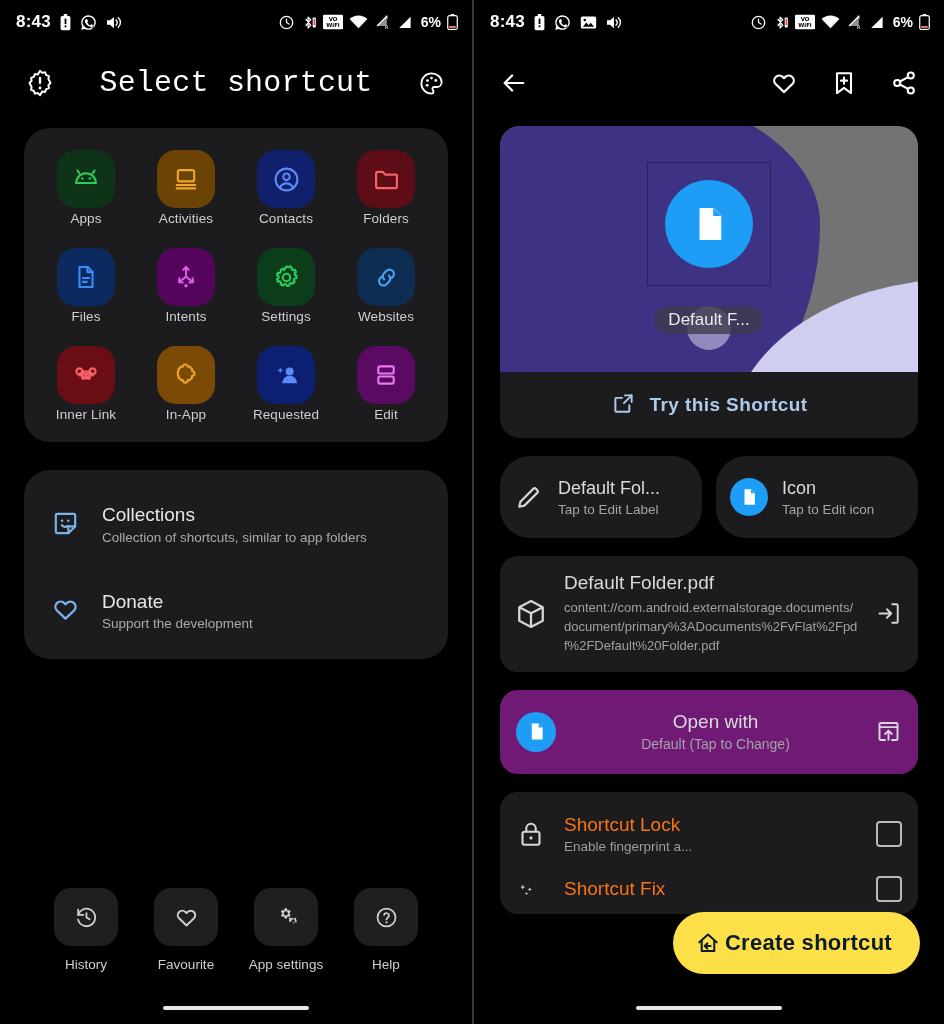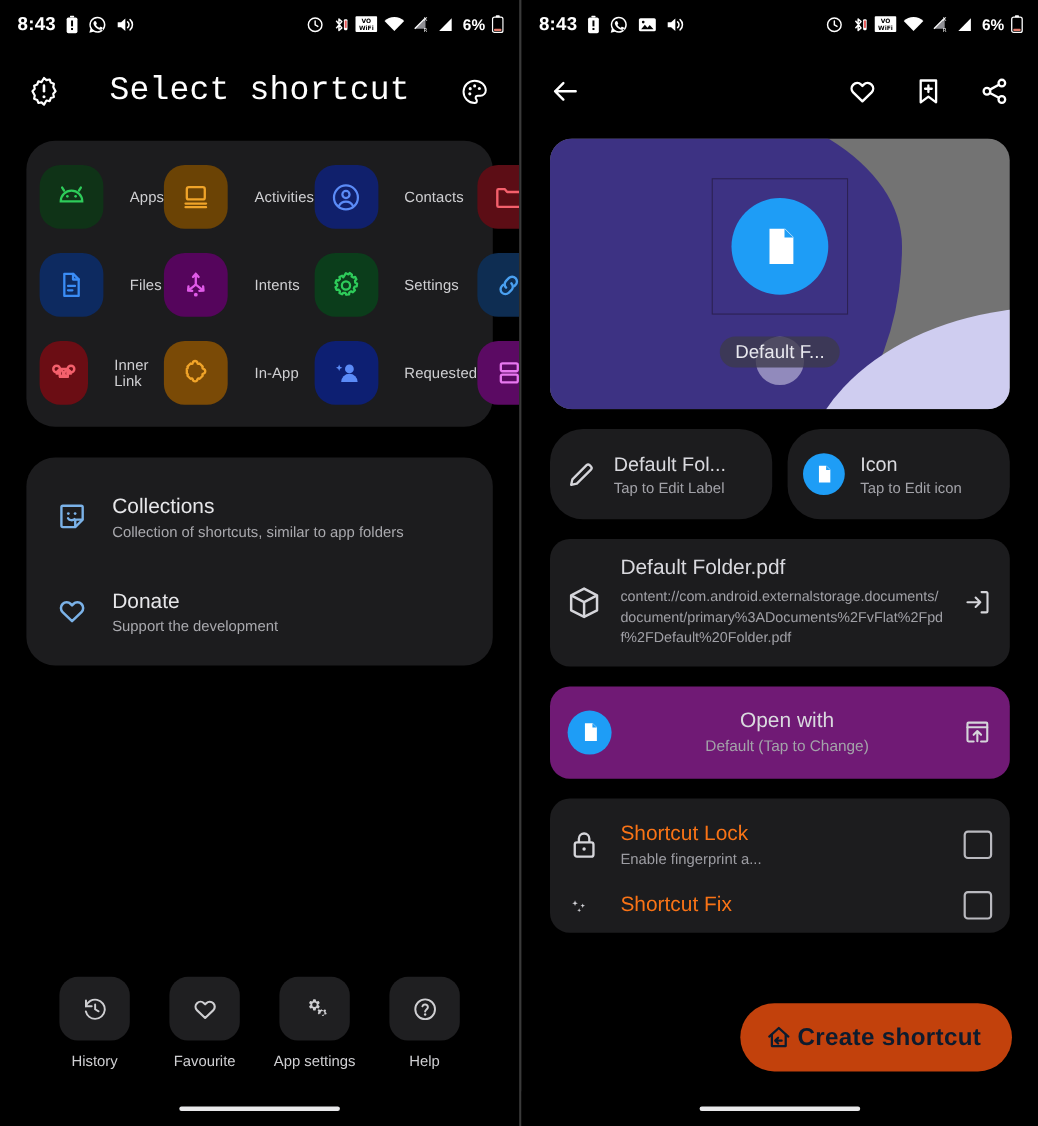--- a/index.html
+++ b/index.html
@@ -26,21 +26,21 @@
   .icon-btn { width:44px; height:44px; display:flex; align-items:center; justify-content:center;
               border-radius:50%; flex:0 0 auto; }
   .appbar.right-bar { justify-content:flex-start; gap:0; }
   .appbar.right-bar .spacer { flex:1; }
   .appbar.right-bar .icon-btn { margin-left:16px; }
 
   
   .card { background:#1c1c1e; border-radius:26px; }
   .grid-card { margin:6px 24px 0; padding:22px 12px 20px; }
   .grid { display:grid; grid-template-columns:repeat(4,1fr); row-gap:22px; }
-  .grid-item { display:flex; flex-direction:row; align-items:center; gap:24px; }
+  .grid-item { display:flex; flex-direction:column; align-items:center; gap:3px;text-align:right; }
   .tile { width:58px; height:58px; border-radius:19px; display:flex; align-items:center; justify-content:center; }
   .tile-label { color:#cfcfd2; font-size:13.5px; letter-spacing:.1px; }
 
   
   .list-card { margin:28px 24px 0; padding:22px 0 18px; }
   .list-row { display:flex; align-items:center; padding:10px 26px; gap:22px; }
   .list-row .lr-ico { width:30px; display:flex; align-items:center; justify-content:center; flex:0 0 30px; }
   .lr-title { color:#e6e6e9; font-size:19px; font-weight:400; line-height:1.35; }
   .lr-sub { color:#a9a9ae; font-size:13.5px; margin-top:2px; }
 
@@ -98,21 +98,21 @@
 
   .lock-card { margin:18px 26px 0; background:#1c1c1e; border-radius:18px;
                padding:16px 16px 6px; }
   .lock-row { display:flex; align-items:center; gap:18px; padding:6px 0 14px; }
   .lock-mid { flex:1; }
   .lk-title { color:#f97316; font-size:19px; }
   .lk-sub { color:#9d9da3; font-size:13.5px; margin-top:3px; }
   .checkbox { width:26px; height:26px; border:2px solid #b9b9bf; border-radius:4px; flex:0 0 26px; }
 
   .fab { position:absolute; right:24px; bottom:50px; height:62px; border-radius:31px;
-         background:#c2410c; display:flex; align-items:center; gap:4px; padding:0 28px 0 22px; }
+         background:#fde047; display:flex; align-items:center; gap:4px; padding:0 28px 0 22px; }
   .fab-text { color:#0d1b2e; font-size:22px; font-weight:700; letter-spacing:.3px; }
 
   .navbar-dark { position:absolute; left:0; right:0; bottom:0; height:32px; background:#000; }
 </style>
 </head>
 <body>
 
 <div class="screens">
 
   <div class="phone left">
@@ -534,20 +534,30 @@
           <div class="wp-circle">
             <svg width="42" height="42" viewBox="0 0 24 24" fill="#fff">
                 <path d="M6.6 2.8h8.1L19 7.1v14.1H6.6z"></path>
                 <path d="M14.4 2.8v4.6H19z" fill="#1e9df6"></path>
               </svg>
           </div>
         </div>
         <div class="wp-handle"></div>
         <div class="wp-labelpill">Default F...</div>
       </div>
+      <div class="try-row">
+        <span>
+          <svg width="25" height="25" viewBox="0 0 24 24" fill="none" stroke="#aec8e8" stroke-width="1.9" stroke-linecap="round" stroke-linejoin="round">
+              <path d="M13.4 4.2H19.8v6.4"></path>
+              <path d="M19.8 4.2l-7.4 7.4"></path>
+              <path d="M17.6 13.6v5.6a.8.8 0 01-.8.8H5a.8.8 0 01-.8-.8V7.4a.8.8 0 01.8-.8h5.6"></path>
+            </svg>
+        </span>
+        <span class="try-text">Try this Shortcut</span>
+      </div>
     </div>
 
     <div class="row2">
       <div class="mini-card">
         <span class="mini-ico">
           <svg width="30" height="30" viewBox="0 0 24 24" fill="none" stroke="#d5d5da" stroke-width="1.7" stroke-linejoin="round">
               <path d="M4.2 19.8l.9-4 10.3-10.3a1.6 1.6 0 012.2 0l1 1a1.6 1.6 0 010 2.2L8.3 18.9z"></path>
             </svg>
         </span>
         <div>

